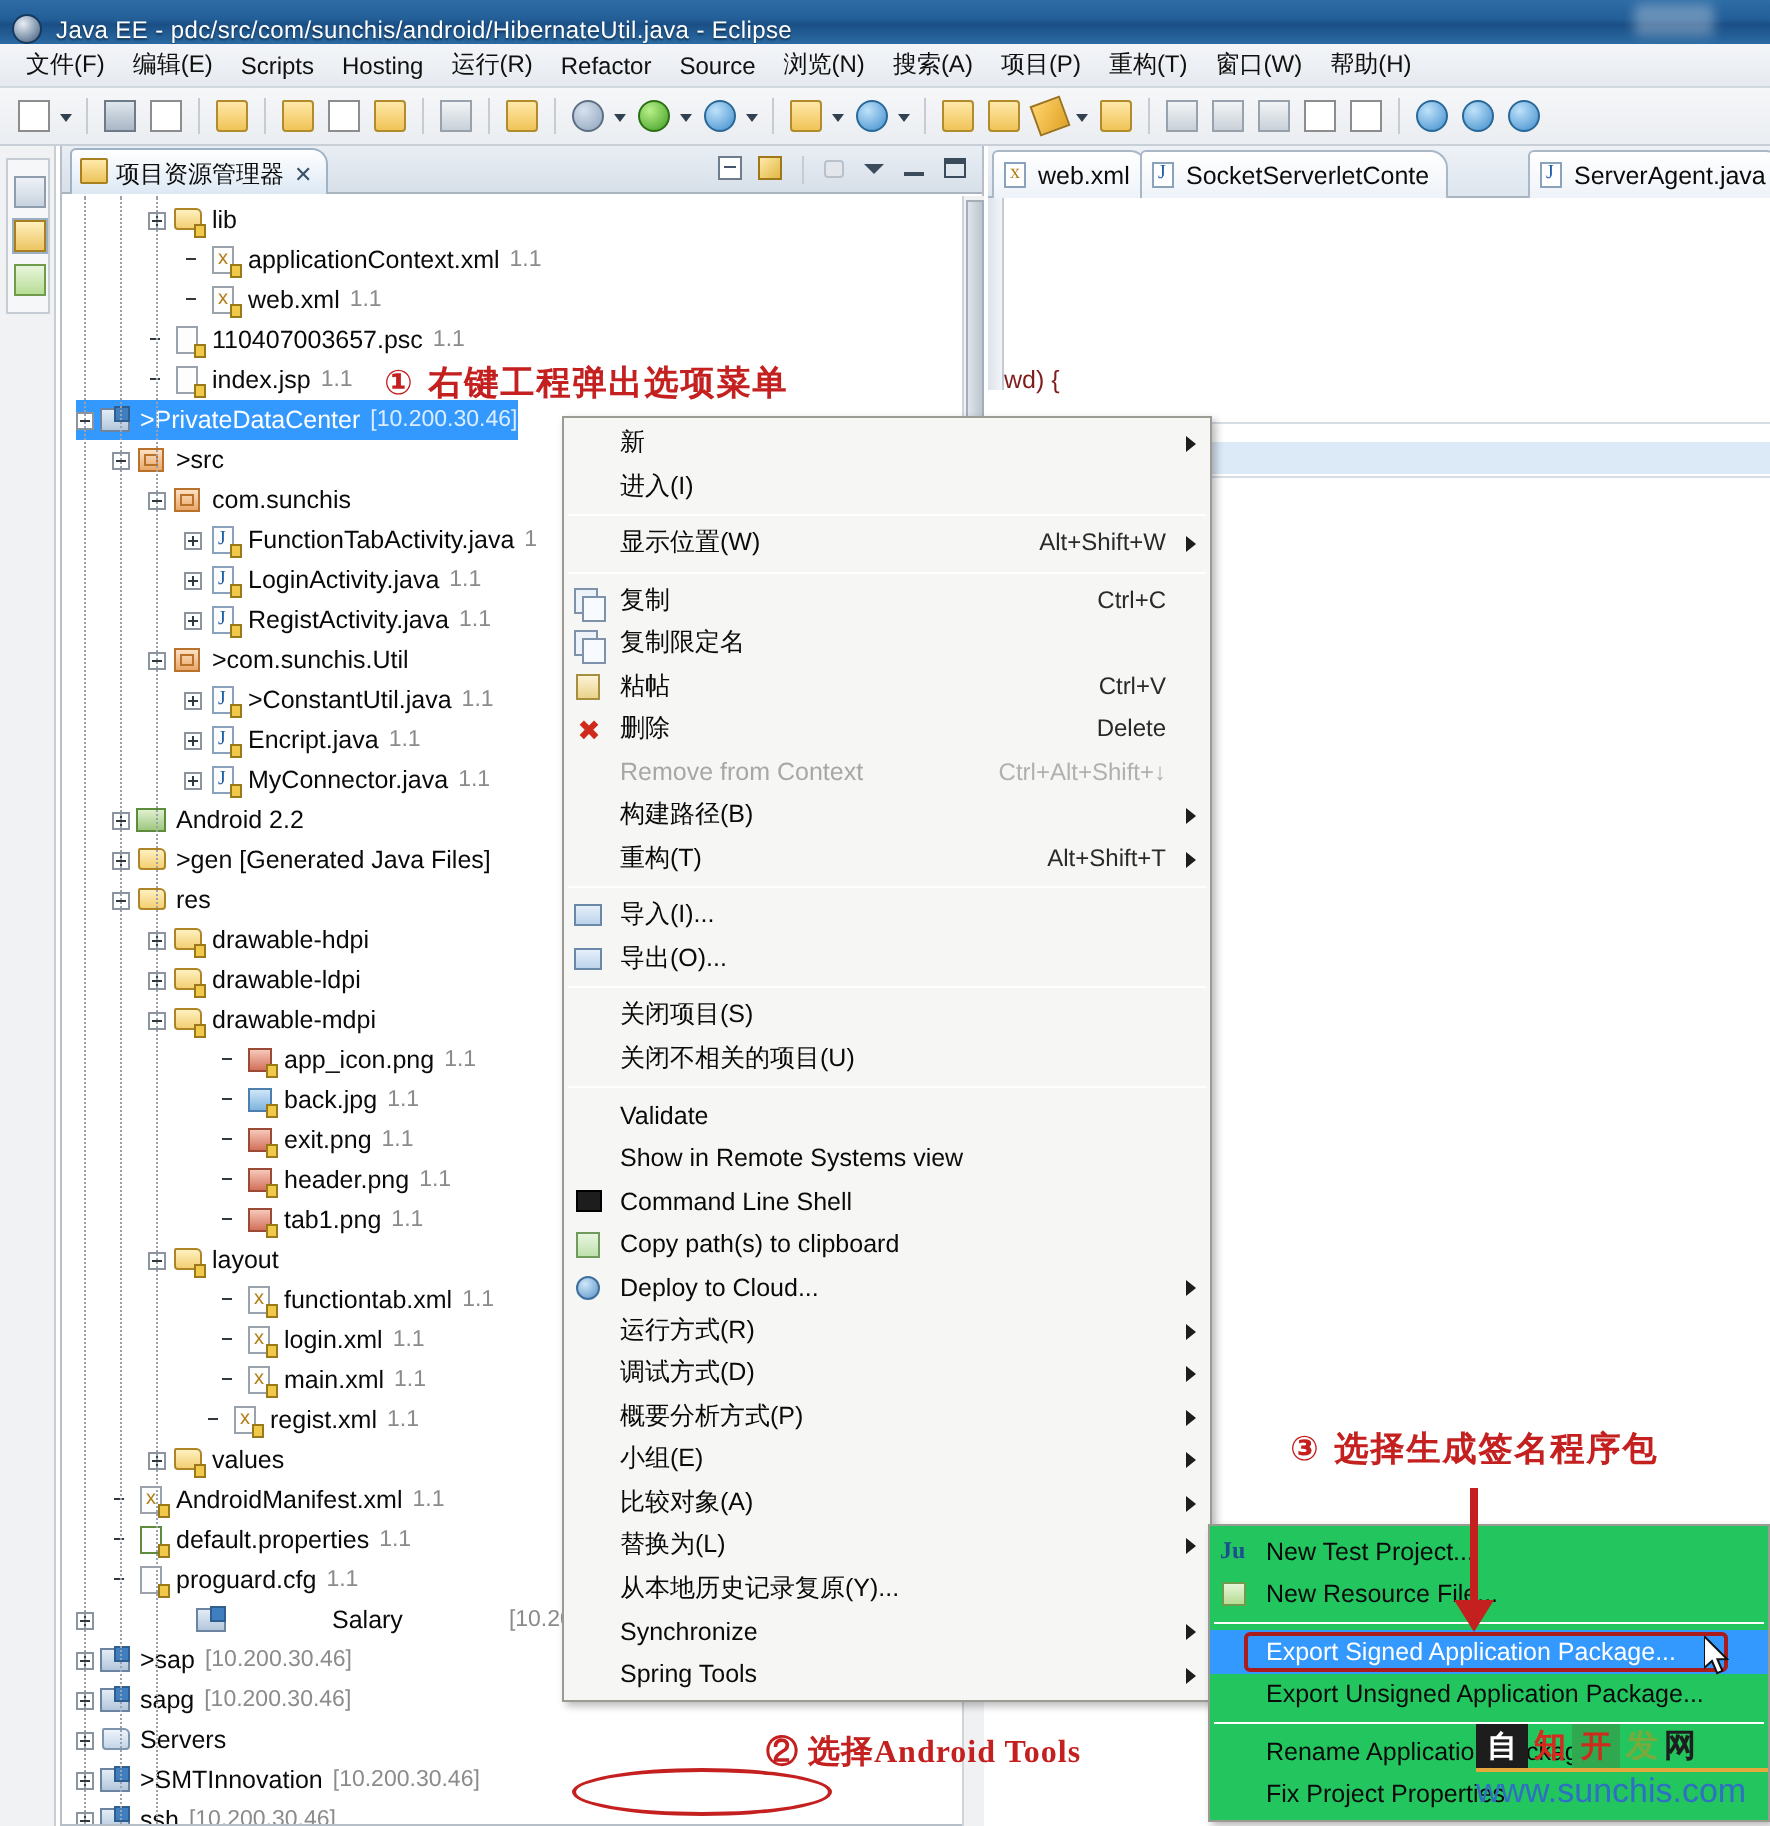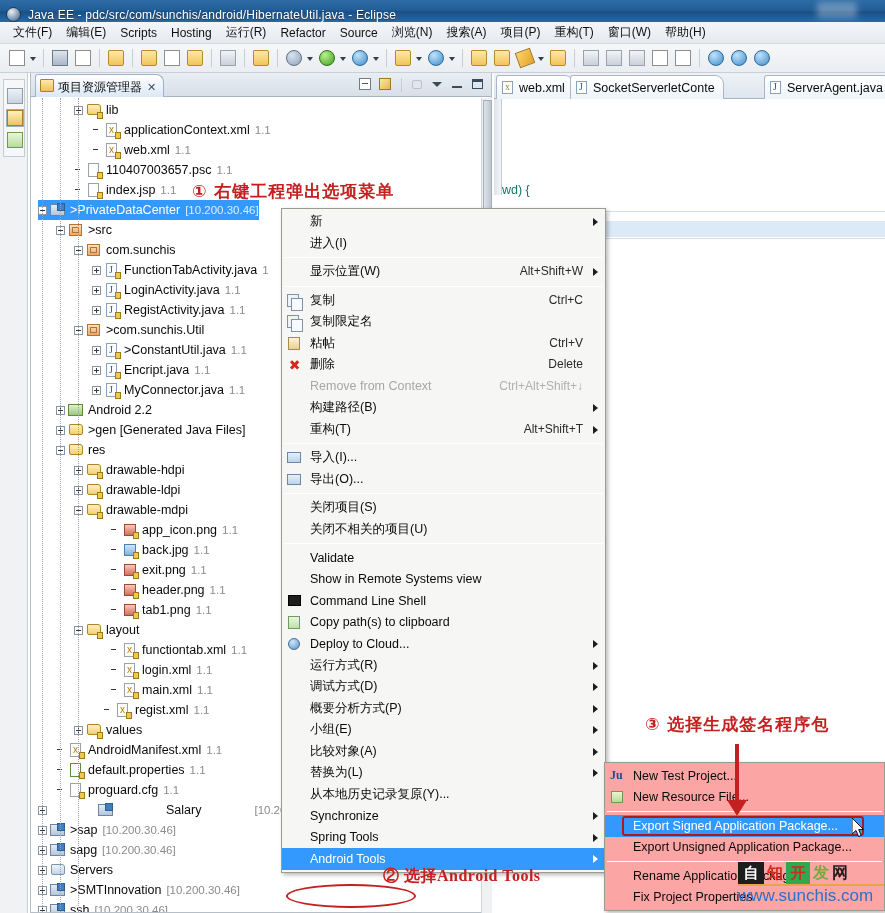--- a/index.html
+++ b/index.html
@@ -179,21 +179,21 @@
     white-space:nowrap; color:#0b0b0b;
   }
   .ed-tab .et-ic {
     position:absolute; left:5px; top:5px; width:11px; height:13px;
     background:#fff; border:1px solid #8ba2bd;
   }
   .ed-tab .et-ic::after { content:'J'; position:absolute; left:2px; top:-1px; font-size:10px; color:#1f5fa8; font-family:"Liberation Serif",serif; }
   .ed-tab .et-ic.x::after { content:'x'; color:#b07d14; }
   .ed-body { position:absolute; left:0; top:26px; width:100%; height:814px; background:#fff; }
   .ed-ruler { position:absolute; left:0; top:0; width:8px; height:96px; background:linear-gradient(to right,#dde3ea,#f2f5f8); border-right:1px solid #c2cad3; }
-  .ed-code { position:absolute; left:8px; top:84px; font-size:12.5px; color:#0f766e; font-family:"Liberation Sans",sans-serif; }
+  .ed-code { position:absolute; left:8px; top:84px; font-size:12.5px; color:#7f1d1d; font-family:"Liberation Sans",sans-serif; }
   .ed-band { position:absolute; left:8px; top:122px; width:383px; height:16px; background:#dce9f7; }
   .ed-hline { position:absolute; left:8px; width:383px; height:1px; background:#d7dde4; }
 
   
   .ctxmenu {
     position:absolute; left:281px; top:208px; width:325px;
     background:#f6f6f4; border:1px solid #9b9b93;
     box-shadow:2px 2px 4px rgba(0,0,0,.28);
     padding:2px 0; font-size:12.5px; color:#0a0a0a;
   }
@@ -220,21 +220,21 @@
   .g-refresh { position:absolute; left:1px; top:1px; width:12px; height:13px; background:#f7f4e5; border:1px solid #b3a873; }
   .g-term { position:absolute; left:1px; top:2px; width:13px; height:11px; background:#1d1d1d; border:1px solid #000; }
   .g-explore { position:absolute; left:1px; top:1px; width:12px; height:12px; background:linear-gradient(#fdf0cf,#ecca75); border:1px solid #a9832c; }
   .g-explore::after { content:''; position:absolute; left:5px; top:4px; width:7px; height:7px; border:1.5px solid #3b6fa8; border-radius:50%; background:rgba(255,255,255,.3); }
   .g-cpath { position:absolute; left:1px; top:1px; width:12px; height:13px; background:linear-gradient(#e8f6e0,#bfe0ad); border:1px solid #6f9b5c; }
   .g-cloud { position:absolute; left:1px; top:2px; width:12px; height:12px; border-radius:50%; background:radial-gradient(circle at 35% 30%,#cfe6fa,#5a93c8); border:1px solid #3f6f9c; }
 
   
   .submenu {
     position:absolute; left:604px; top:762px; width:281px;
-    background:#fca5a5; border:1px solid #9b9b93;
+    background:#22c55e; border:1px solid #9b9b93;
     box-shadow:2px 2px 4px rgba(0,0,0,.28);
     padding:2px 0; font-size:12.5px; color:#0a0a0a;
   }
   .sm-item {
     position:relative; height:21.5px; display:flex; align-items:center;
     padding-left:28px; padding-right:8px; white-space:nowrap;
   }
   .sm-item.sel { background:#3399ff; color:#fff; }
   .sm-ic { position:absolute; left:5px; top:3px; width:16px; height:15px; }
   .g-junit { position:absolute; left:0; top:0px; width:14px; height:14px; color:#1b4f8f; font-size:12px; font-weight:bold; font-family:"Liberation Serif",serif; }
@@ -966,24 +966,20 @@
         <span>从本地历史记录复原(Y)...</span>
       </div>
       <div class="cm-item">
         <span>Synchronize</span>
         <span class="cm-arr"></span>
       </div>
       <div class="cm-item">
         <span>Spring Tools</span>
         <span class="cm-arr"></span>
       </div>
-      <div class="cm-item sel">
-        <span>Android Tools</span>
-        <span class="cm-arr"></span>
-      </div>
     </div>
 
   <div class="submenu" id="submenu">
       <div class="sm-item">
         <span class="sm-ic">
           <span class="g-junit">Ju</span>
         </span>
         <span>New Test Project...</span>
       </div>
       <div class="sm-item">

